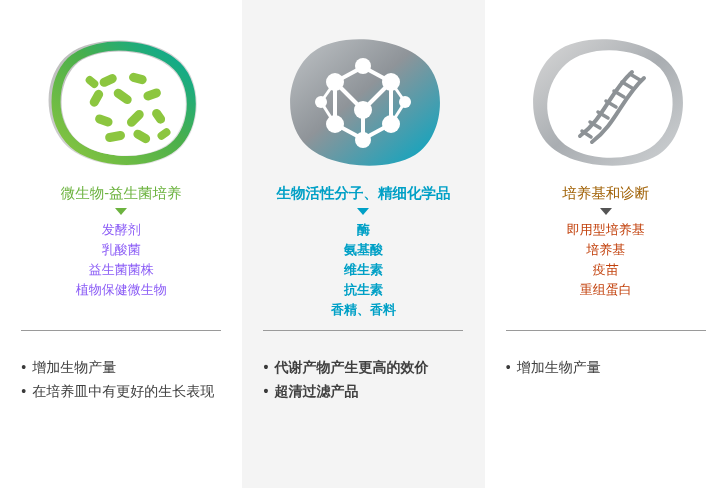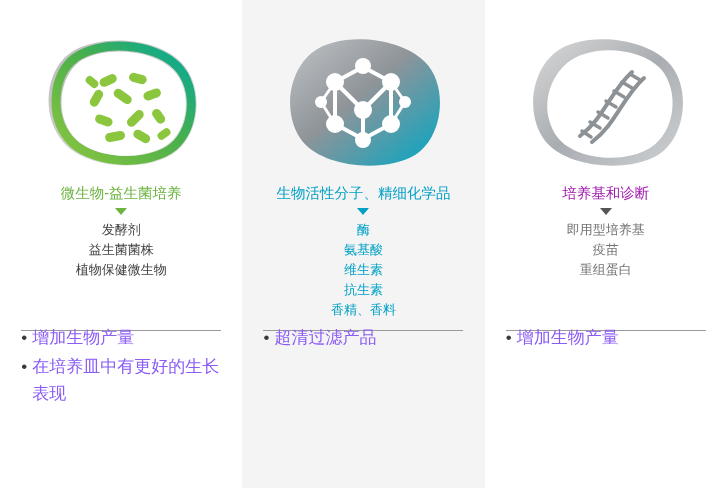--- a/index.html
+++ b/index.html
@@ -24,20 +24,21 @@
     position: relative;
     flex: 1 1 33.333%;
     box-sizing: border-box;
     padding: 18px 20px 0 20px;
     display: flex;
     flex-direction: column;
     align-items: center;
   }
   .column.shaded {
     background: #f4f4f4;
+    font-weight: bold;
   }
   .icon-wrap {
     width: 180px;
     height: 140px;
     display: flex;
     align-items: center;
     justify-content: center;
     margin-top: 12px;
   }
   .icon-wrap svg {
@@ -45,62 +46,62 @@
   }
   .col-title {
     margin-top: 14px;
     font-size: 14.5px;
     line-height: 1.3;
     text-align: center;
     white-space: nowrap;
   }
   .col-title.green { color: #6cb33f; }
   .col-title.teal  { color: #00a0c6; }
-  .col-title.dark  { color: #a21caf; }
+  .col-title.dark  { color: #a16207; }
 
   .arrow {
     margin-top: 5px;
     width: 0;
     height: 0;
     border-left: 6px solid transparent;
     border-right: 6px solid transparent;
   }
   .arrow.green { border-top: 7px solid #6cb33f; }
   .arrow.teal  { border-top: 7px solid #00a0c6; }
   .arrow.dark  { border-top: 7px solid #555555; }
 
   .items {
     margin-top: 5px;
     text-align: center;
     font-size: 13px;
     line-height: 1.55;
   }
-  .items.green { color: #404040; }
+  .items.green { color: #8b5cf6; }
   .items.teal  { color: #00a0c6; }
-  .items.dark  { color: #737373; }
+  .items.dark  { color: #c2410c; }
 
   .divider {
     width: 200px;
     height: 1px;
     background: #9a9a9a;
     margin: 0 auto;
     position: absolute;
     left: 50%;
     transform: translateX(-50%);
     top: 330px;
   }
   .bullets {
     position: absolute;
-    top: 324px;
+    top: 356px;
     left: 50%;
     transform: translateX(-50%);
     width: 200px;
-    font-size: 17px;
+    font-size: 14px;
     line-height: 1.62;
-    color: #8b5cf6;
+    color: #404040;
   }
   .bullet {
     position: relative;
     padding-left: 11px;
     margin-bottom: 1px;
   }
   .bullet::before {
     content: "\2022";
     position: absolute;
     left: 0;
@@ -143,20 +144,21 @@
           <rect x="100" y="100" width="18" height="9" rx="4.5" transform="rotate(30 109 104)"></rect>
           <rect x="52" y="46" width="14" height="8" rx="4" transform="rotate(40 59 50)"></rect>
           <rect x="124" y="98" width="14" height="8" rx="4" transform="rotate(-35 131 102)"></rect>
         </g>
       </svg>
     </div>
     <div class="col-title green">微生物-益生菌培养</div>
     <div class="arrow green"></div>
     <div class="items green">
       <div>发酵剂</div>
+      <div>乳酸菌</div>
       <div>益生菌菌株</div>
       <div>植物保健微生物</div>
     </div>
     <div class="divider"></div>
     <div class="bullets">
       <div class="bullet">增加生物产量</div>
       <div class="bullet">在培养皿中有更好的生长表现</div>
     </div>
   </div>
 
@@ -205,20 +207,21 @@
     <div class="arrow teal"></div>
     <div class="items teal">
       <div>酶</div>
       <div>氨基酸</div>
       <div>维生素</div>
       <div>抗生素</div>
       <div>香精、香料</div>
     </div>
     <div class="divider"></div>
     <div class="bullets">
+      <div class="bullet">代谢产物产生更高的效价</div>
       <div class="bullet">超清过滤产品</div>
     </div>
   </div>
 
   <div class="column">
     <div class="icon-wrap">
       <svg width="176" height="136" viewBox="0 0 176 136">
         <defs>
           <linearGradient id="g3" x1="0" y1="0" x2="1" y2="1">
             <stop offset="0%" stop-color="#d8d8d8"></stop>
@@ -240,20 +243,21 @@
           <line x1="96" y1="59" x2="106" y2="65"></line>
           <line x1="104" y1="50" x2="114" y2="56"></line>
           <line x1="112" y1="42" x2="122" y2="48"></line>
         </g>
       </svg>
     </div>
     <div class="col-title dark">培养基和诊断</div>
     <div class="arrow dark"></div>
     <div class="items dark">
       <div>即用型培养基</div>
+      <div>培养基</div>
       <div>疫苗</div>
       <div>重组蛋白</div>
     </div>
     <div class="divider"></div>
     <div class="bullets">
       <div class="bullet">增加生物产量</div>
     </div>
   </div>
 
 </div>

